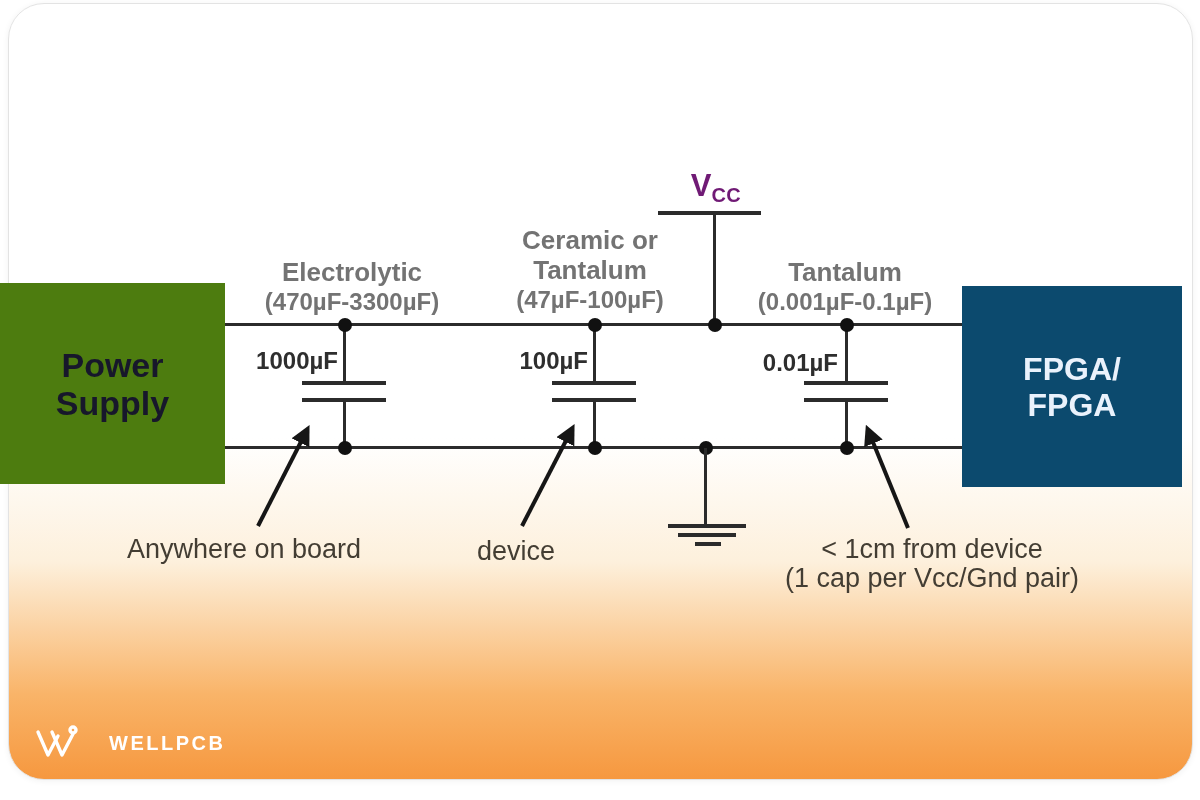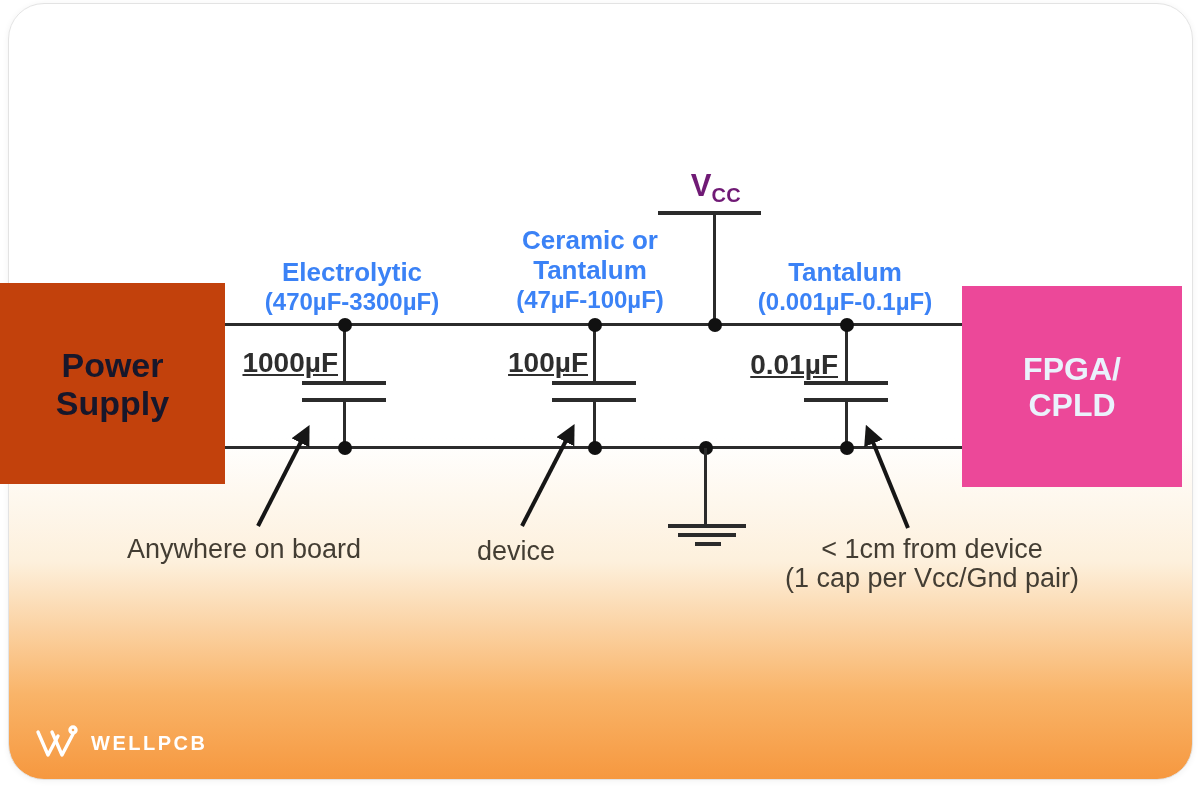--- a/index.html
+++ b/index.html
@@ -13,66 +13,66 @@
     border:1px solid #e3e3e3;border-radius:36px;
     background:linear-gradient(180deg,#ffffff 0%,#ffffff 56%,#fdf0dc 72%,#f9b469 89%,#f6983f 100%);
     box-shadow:0 1px 6px rgba(0,0,0,0.06);
   }
   .block{
     position:absolute;display:flex;flex-direction:column;align-items:center;justify-content:center;
     font-weight:bold;text-align:center;
   }
   .power-box{
     left:0;top:283px;width:225px;height:201px;
-    background:#c2410c;color:#17172b;font-size:34px;line-height:38px;
+    background:#4d7c0f;color:#17172b;font-size:34px;line-height:38px;
   }
   .fpga-box{
     left:962px;top:286px;width:220px;height:201px;
-    background:#ec4899;color:#eaf2fc;font-size:32px;line-height:36px;
+    background:#0c4a6e;color:#eaf2fc;font-size:32px;line-height:36px;
   }
   .wire{position:absolute;background:#2b2b2b;}
   .dot{position:absolute;width:14px;height:14px;border-radius:50%;background:#111;}
   .lbl{
     position:absolute;transform:translateX(-50%);text-align:center;white-space:nowrap;
-    color:#3b82f6;font-weight:bold;
+    color:#737373;font-weight:bold;
   }
   .cap-header{font-size:26px;line-height:30px;}
   .cap-range{font-size:24px;}
-  .cap-value{position:absolute;white-space:nowrap;color:#2e2e2e;font-weight:bold;font-size:28px;text-decoration:underline;}
+  .cap-value{position:absolute;white-space:nowrap;color:#2e2e2e;font-weight:bold;font-size:24px;}
   .note{
     position:absolute;transform:translateX(-50%);text-align:center;white-space:nowrap;
     color:#433d33;font-weight:normal;font-size:27px;line-height:29px;
   }
   .vcc{
     position:absolute;left:716px;top:168px;transform:translateX(-50%);
     color:#701a75;font-weight:bold;white-space:nowrap;
   }
   .vcc .main{font-size:31px;}
   .vcc .sub{font-size:20px;vertical-align:-6px;letter-spacing:0.5px;}
   .arrow-layer{position:absolute;left:0;top:0;pointer-events:none;}
   .logo{
-    position:absolute;left:34px;top:724px;display:flex;align-items:center;gap:9px;
+    position:absolute;left:34px;top:724px;display:flex;align-items:center;gap:27px;
   }
   .logo-text{
     color:#ffffff;font-weight:bold;font-size:20px;letter-spacing:2.5px;white-space:nowrap;
   }
 </style>
 </head>
 <body>
 
 <div class="card"></div>
 
 <div class="block power-box">
   <div>Power</div>
   <div>Supply</div>
 </div>
 
 <div class="block fpga-box">
   <div>FPGA/</div>
-  <div>CPLD</div>
+  <div>FPGA</div>
 </div>
 
 <div class="wire" style="left:225px;top:323px;width:737px;height:3px;"></div>
 <div class="wire" style="left:225px;top:446px;width:737px;height:3px;"></div>
 
 <div class="vcc">
   <span class="main">V</span><span class="sub">CC</span>
 </div>
 <div class="wire" style="left:658px;top:211px;width:103px;height:4px;"></div>
 <div class="wire" style="left:713px;top:213px;width:3px;height:113px;"></div>

